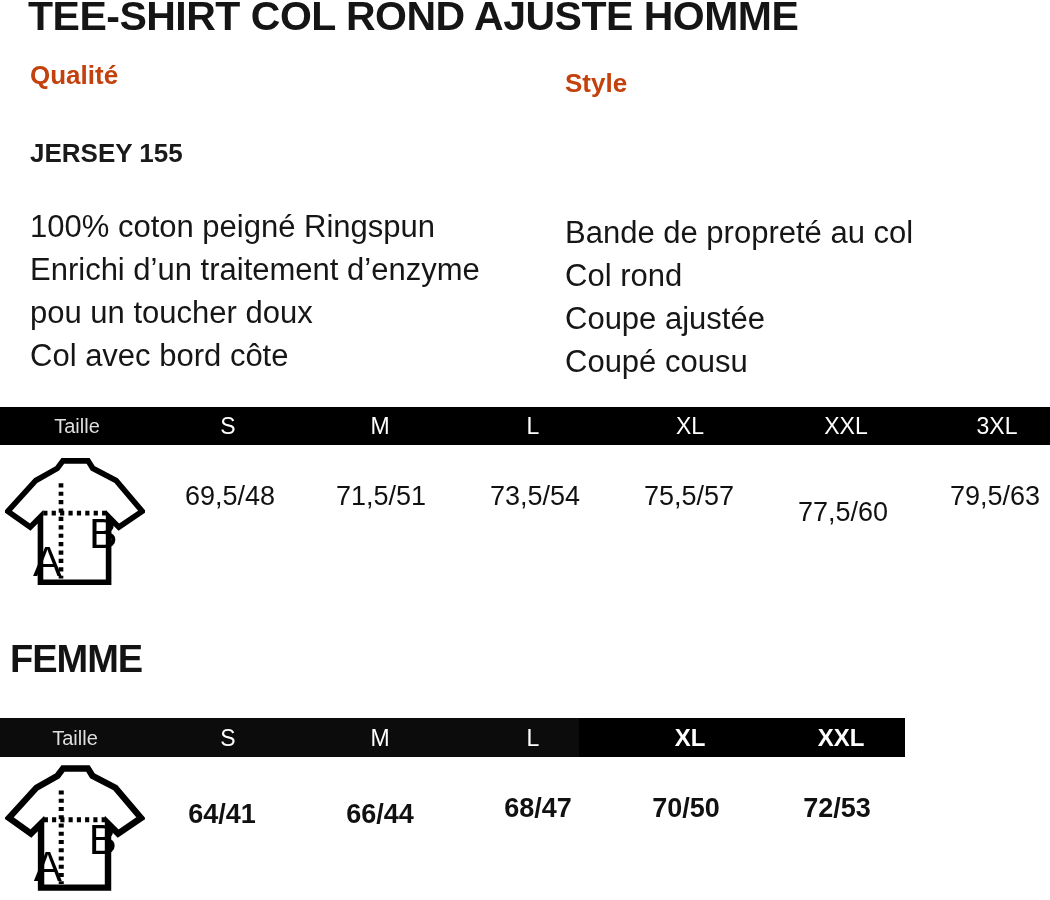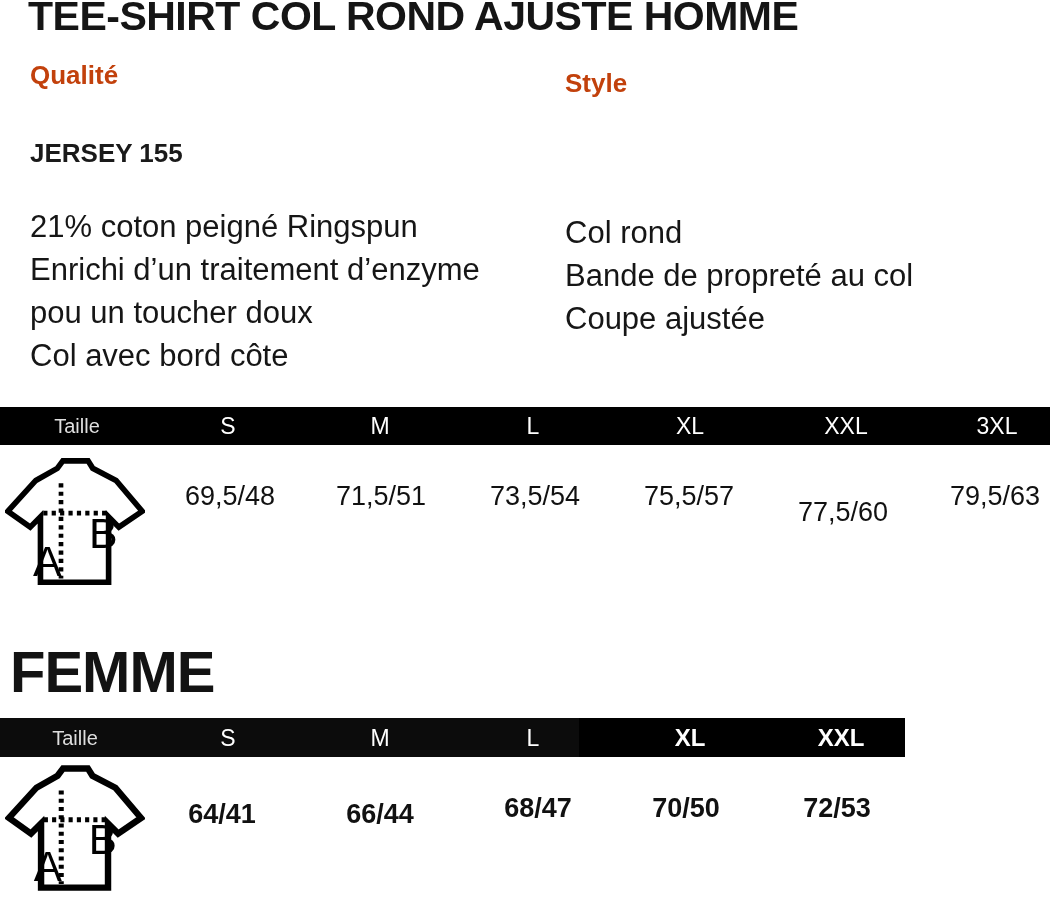--- a/index.html
+++ b/index.html
@@ -43,21 +43,21 @@
 
   .cell-value {
     position: absolute;
     transform: translateX(-50%);
     font-size: 27px; font-weight: 400; color: #111;
   }
   .cell-value.bold { font-weight: 700; }
 
   .femme-heading {
     left: 10px; top: 638px;
-    font-size: 58px; font-weight: 600; letter-spacing: -1px;
+    font-size: 38px; font-weight: 600; letter-spacing: -1px;
     color: #131313;
   }
   .shirt-icon { position: absolute; }
   .shirt-icon text {
     font-family: "Liberation Sans", sans-serif;
     fill: #000;
   }
 </style>
 </head>
 <body>
@@ -65,30 +65,31 @@
 <div class="page">
 
   <h1 class="abs title">TEE-SHIRT COL ROND AJUSTÉ HOMME</h1>
 
   <div class="abs col-heading" style="left:30px; top:60px;">Qualité</div>
   <div class="abs col-heading" style="left:565px; top:68px;">Style</div>
 
   <div class="abs fabric">JERSEY 155</div>
 
   <div class="abs para" style="left:30px; top:205px;">
-    <div>21% coton peigné Ringspun</div>
+    <div>100% coton peigné Ringspun</div>
     <div>Enrichi d’un traitement d’enzyme</div>
     <div>pou un toucher doux</div>
     <div>Col avec bord côte</div>
   </div>
 
   <div class="abs para" style="left:565px; top:211px;">
+    <div>Bande de propreté au col</div>
     <div>Col rond</div>
-    <div>Bande de propreté au col</div>
     <div>Coupe ajustée</div>
+    <div>Coupé cousu</div>
   </div>
 
   <div class="size-bar bar1">
     <span class="bar-label taille" style="left:77px;">Taille</span>
     <span class="bar-label" style="left:228px;">S</span>
     <span class="bar-label" style="left:380px;">M</span>
     <span class="bar-label" style="left:533px;">L</span>
     <span class="bar-label" style="left:690px;">XL</span>
     <span class="bar-label" style="left:846px;">XXL</span>
     <span class="bar-label" style="left:997px;">3XL</span>

